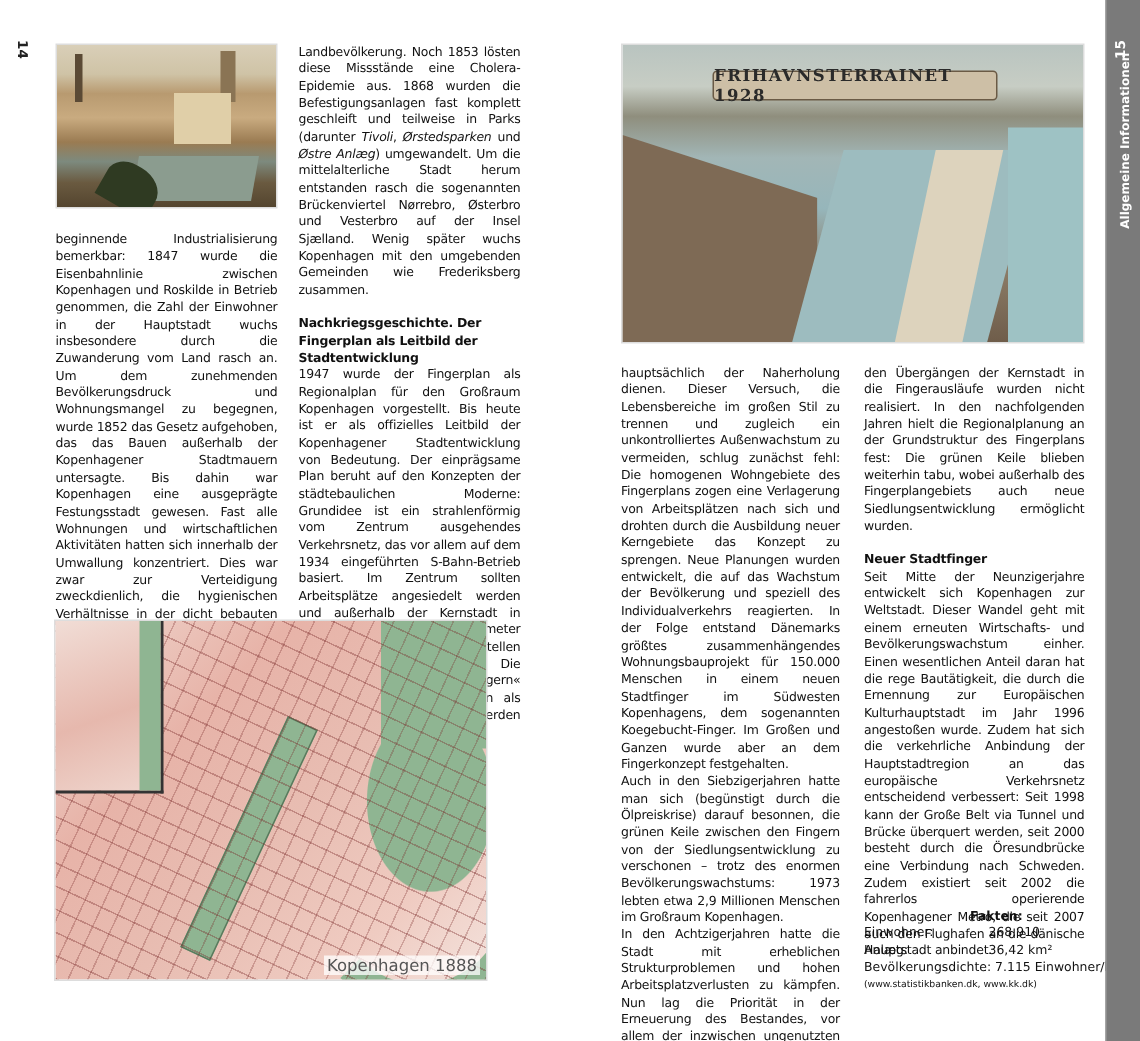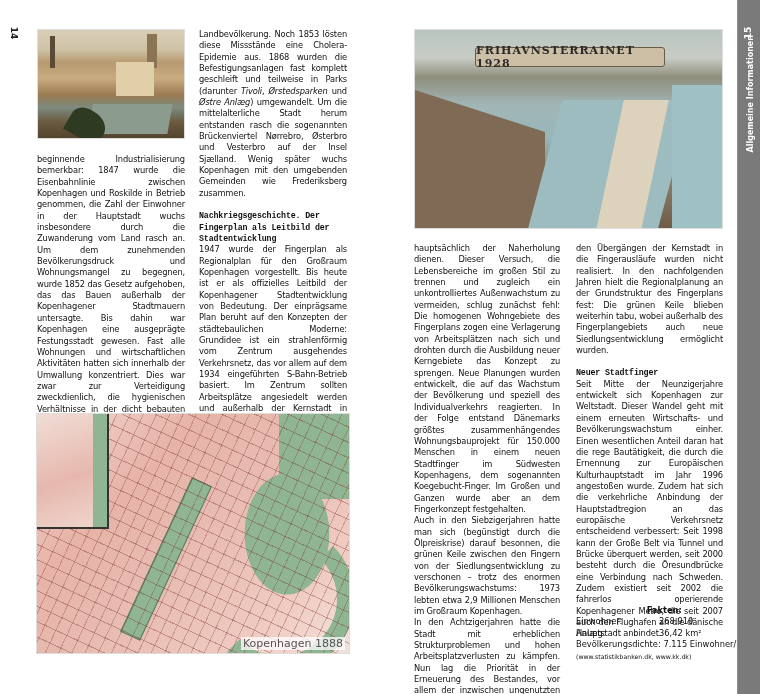--- a/index.html
+++ b/index.html
@@ -4,34 +4,34 @@
 <style>
   * { margin:0; padding:0; box-sizing:border-box; }
   html, body { width:760px; height:694px; background:#ffffff; overflow:hidden; }
   body { position:relative; font-family:"DejaVu Sans Condensed","DejaVu Sans", sans-serif; color:#111; }
 
   .page-num-left { position:absolute; left:8px; top:28px; font-size:9px; font-weight:bold; transform:rotate(90deg); transform-origin:center; color:#222; font-family:"DejaVu Sans", sans-serif; }
 
   .col { position:absolute; font-size:8.3px; line-height:11.35px; text-align:justify; letter-spacing:-0.15px; font-family:"DejaVu Sans", sans-serif; }
   .col p { margin:0; }
   .col .gap { height:11px; }
-  .col .head { font-weight:bold; text-align:left;font-family:Liberation Mono, monospace; }
+  .col .head { font-weight:bold; text-align:left; }
   .col i { font-style:italic; }
 
   .photo1 { position:absolute; left:37px; top:29px; width:148px; height:110px; border:1px solid #ddd;
     background:
       linear-gradient(180deg, #d9cfb8 0%, #cfc3a6 18%, #b89a70 30%, #c9ab80 45%, #9a7b52 60%, #7d8a7e 72%, #6a5a40 85%, #54452f 100%);
     overflow:hidden; }
   .photo1 .tower1 { position:absolute; left:12px; top:6px; width:5px; height:32px; background:#5b4a35; }
   .photo1 .tower2 { position:absolute; left:109px; top:4px; width:10px; height:34px; background:#8a7454; }
   .photo1 .bldg { position:absolute; left:78px; top:32px; width:38px; height:34px; background:#e0cfa8; }
   .photo1 .canal { position:absolute; left:52px; top:74px; width:80px; height:30px; background:#8b9c8f; transform:skewX(-10deg); }
   .photo1 .trees { position:absolute; left:30px; top:80px; width:38px; height:30px; background:#2f3a22; border-radius:40% 50% 0 0; transform:rotate(30deg); }
 
-  .map { position:absolute; left:36px; top:413px; width:314px; height:241px; overflow:hidden; border:1px solid #ddd;
+  .map { position:absolute; left:36px; top:413px; width:289px; height:241px; overflow:hidden; border:1px solid #ddd;
     background:
       radial-gradient(ellipse 70px 100px at 250px 120px, #8fb592 0%, #8fb592 60%, transparent 61%),
       linear-gradient(135deg, #f0d8d0 0%, #e7b3a8 30%, #e8bdb2 55%, #efcbc1 80%, #f3e2dc 100%);
   }
   .map .inset { position:absolute; left:0; top:0; width:72px; height:115px; background:linear-gradient(160deg,#f1ddd6 0%,#e6b8ad 55%,#efd6ce 100%); border-right:2px solid #333; border-bottom:2px solid #333; }
   .map .inset .strip { position:absolute; right:0; top:0; width:14px; height:113px; background:#8fb592; }
   .map .greenbelt { position:absolute; left:118px; top:60px; width:22px; height:170px; background:#8fb592; transform:rotate(25deg); border:1px solid #5a7a5d; }
   .map .greenarc { position:absolute; left:168px; top:110px; width:150px; height:150px; border:18px solid #8fb592; border-radius:50%; border-left-color:transparent; border-top-color:transparent; }
   .map .harbor { position:absolute; right:0; top:0; width:70px; height:85px; background:#8fb592; }
   .map .grid { position:absolute; inset:0; background-image:

